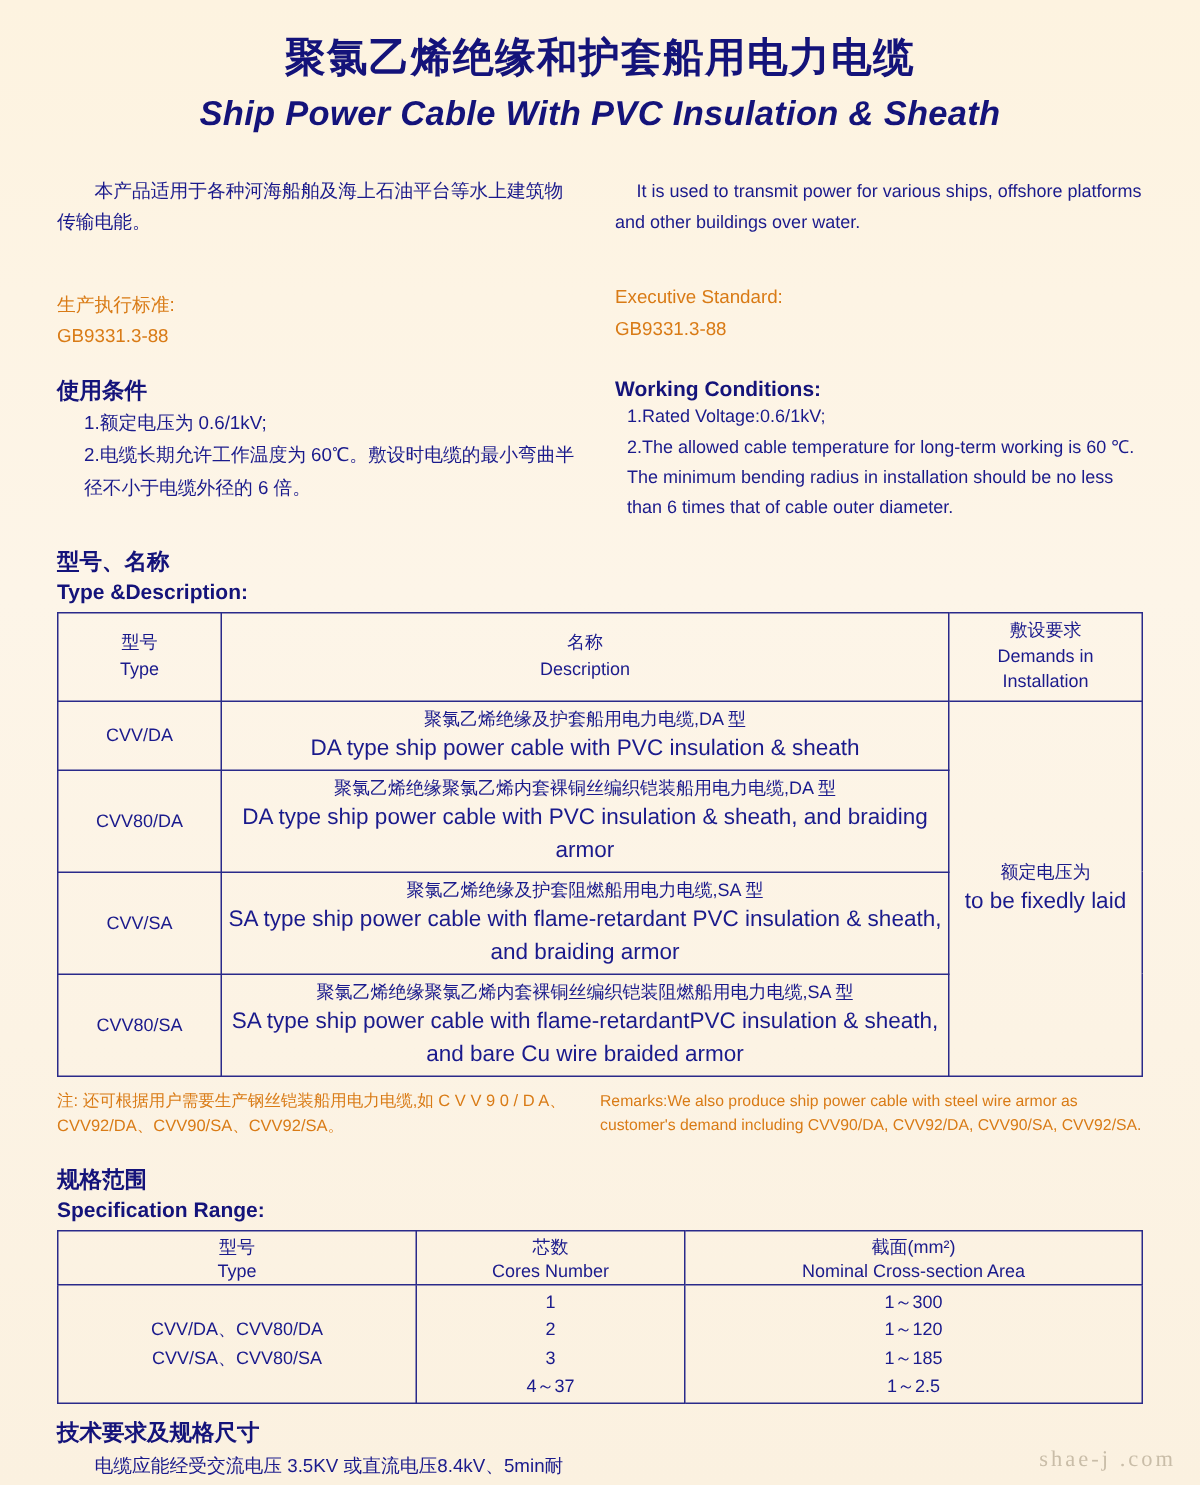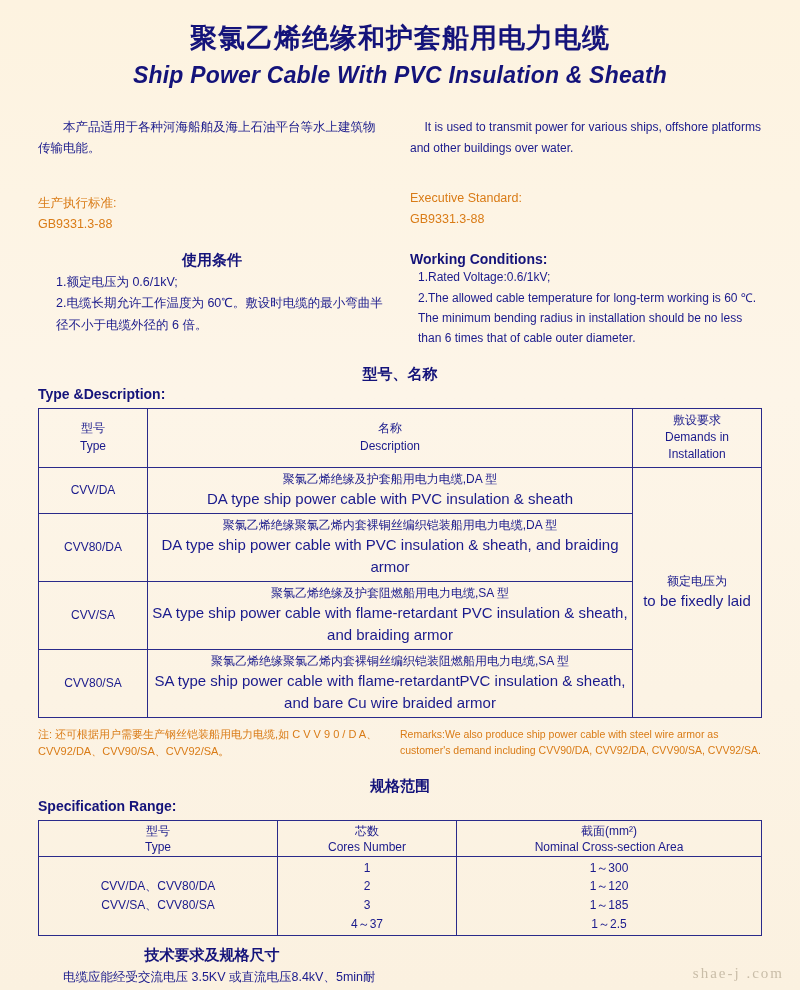--- a/index.html
+++ b/index.html
@@ -84,21 +84,20 @@
   .std-value {
     color: #d97b16;
     font-size: 12.5px;
     line-height: 1.7;
   }
   .section-title {
     font-size: 15px;
     font-weight: bold;
     color: #14137a;
     margin-bottom: 2px;
-    text-align: center;
   }
   .section-title-en {
     font-size: 14px;
     font-weight: bold;
     color: #14137a;
   }
   .block {
     margin-top: 16px;
   }
   .indent-list {

